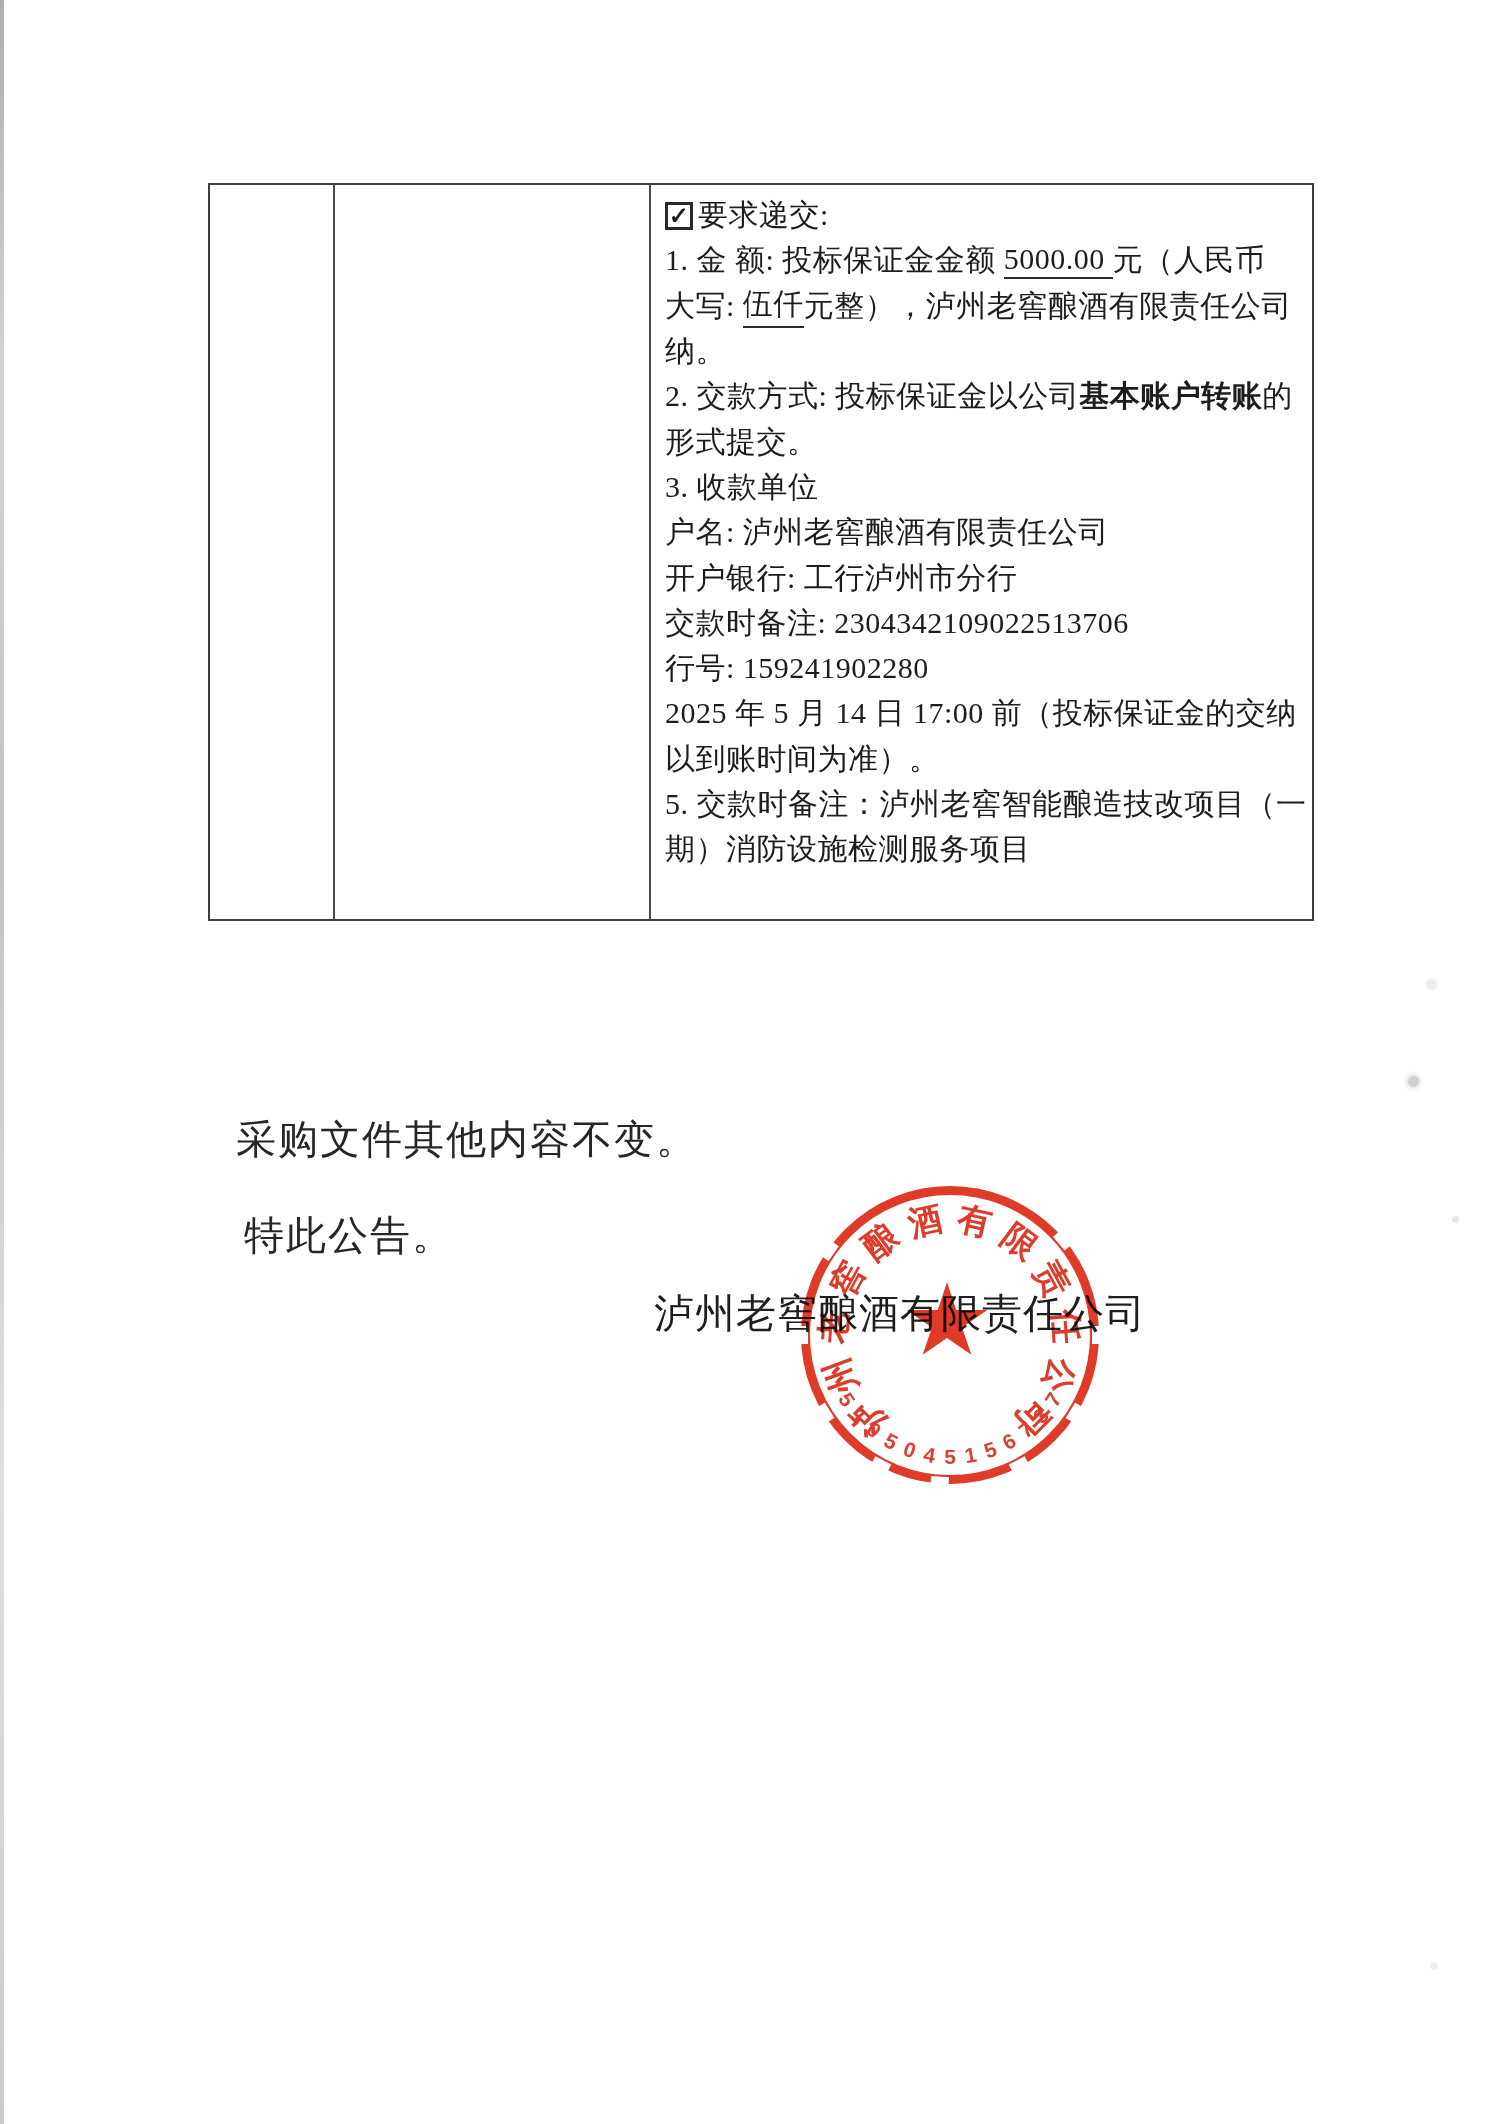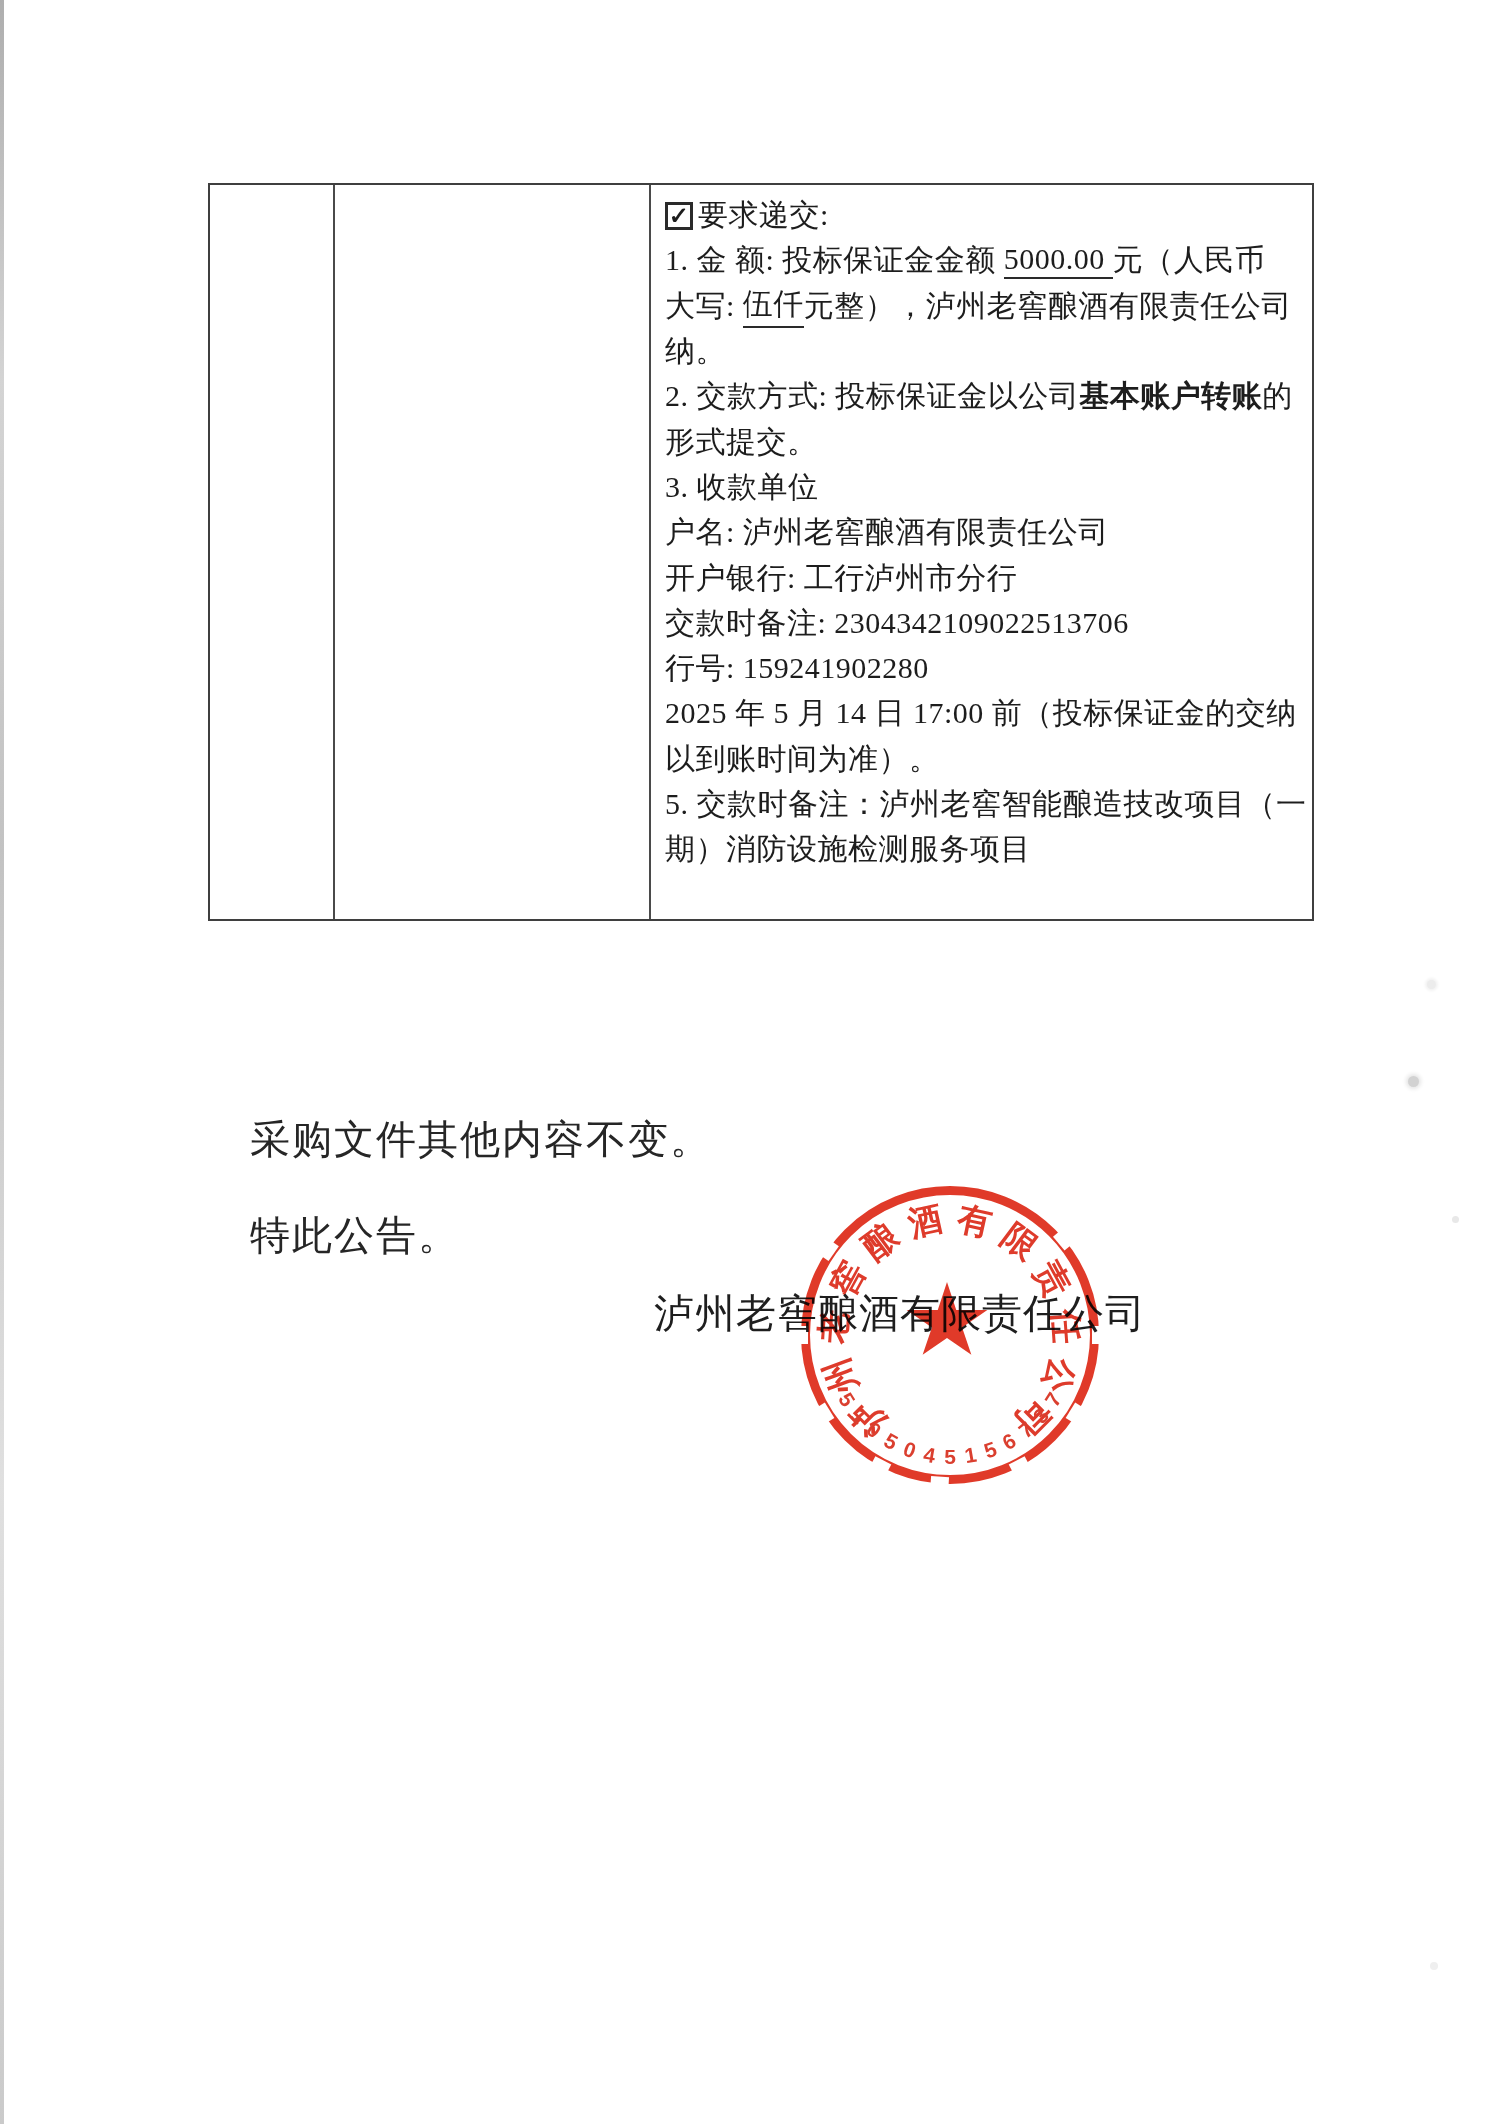--- a/index.html
+++ b/index.html
@@ -25,22 +25,22 @@
   .tline{height:45.3px;display:flex;align-items:center;font-size:30px;
     color:#1d1d1d;letter-spacing:.5px;}
   .tline span{white-space:pre;}
   .tline .b{font-weight:bold;}
   .tline .u{border-bottom:2px solid #2a2a2a;padding-bottom:1px;}
   .checkbox{display:inline-flex;align-items:center;justify-content:center;
     width:28px;height:28px;border:3px solid #2a2a2a;box-sizing:border-box;
     font-size:24px;font-weight:bold;margin-right:5px;line-height:1;}
 
   
-  .p1{position:absolute;left:236px;top:1112px;font-size:40px;letter-spacing:2px;color:#262626;margin-left:14px;}
-  .p2{position:absolute;left:250px;top:1208px;font-size:40px;letter-spacing:2px;color:#262626;}
+  .p1{position:absolute;left:236px;top:1112px;font-size:40px;letter-spacing:2px;color:#262626;}
+  .p2{position:absolute;left:244px;top:1208px;font-size:40px;letter-spacing:2px;color:#262626;}
   .company-line{position:absolute;left:654px;top:1286px;font-size:40px;
     letter-spacing:1px;color:#1e1e1e;z-index:1;}
 
   
   .seal{position:absolute;left:790px;top:1175px;width:320px;height:320px;
     z-index:2;mix-blend-mode:multiply;opacity:.93;}
   .seal .ring{position:absolute;left:11px;top:11px;width:280px;height:280px;
     border:9px solid #de2b18;border-radius:50%;box-sizing:content-box;}
   .seal .star{position:absolute;left:115px;top:107px;width:84px;height:80px;
     background:#de2b18;

